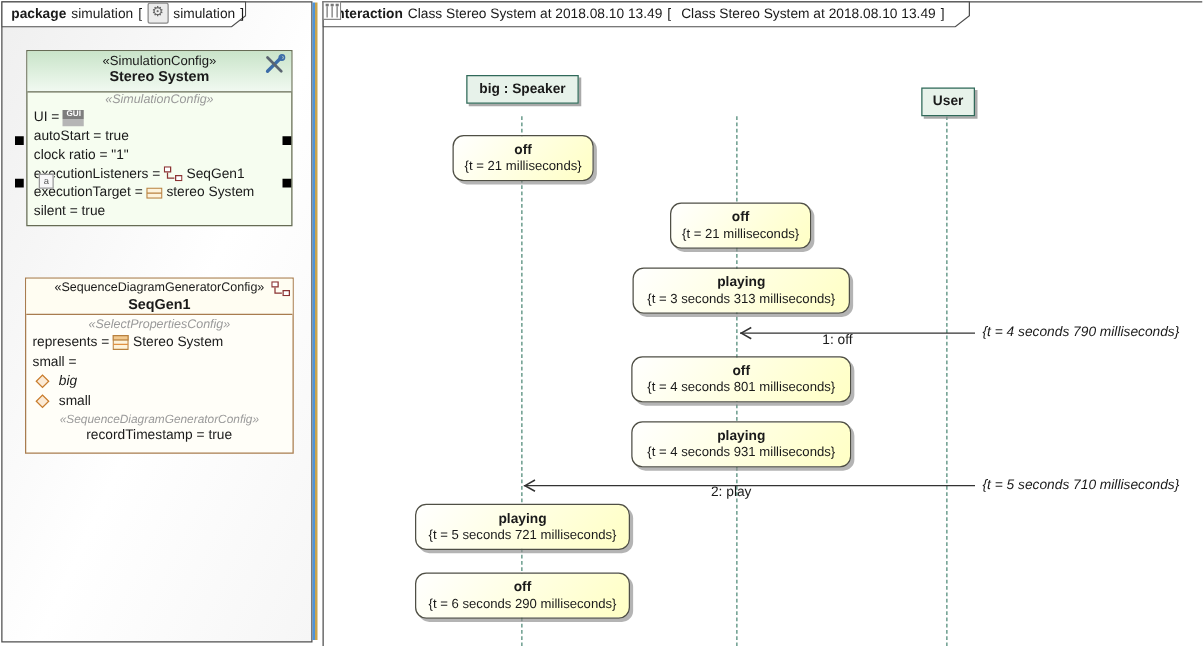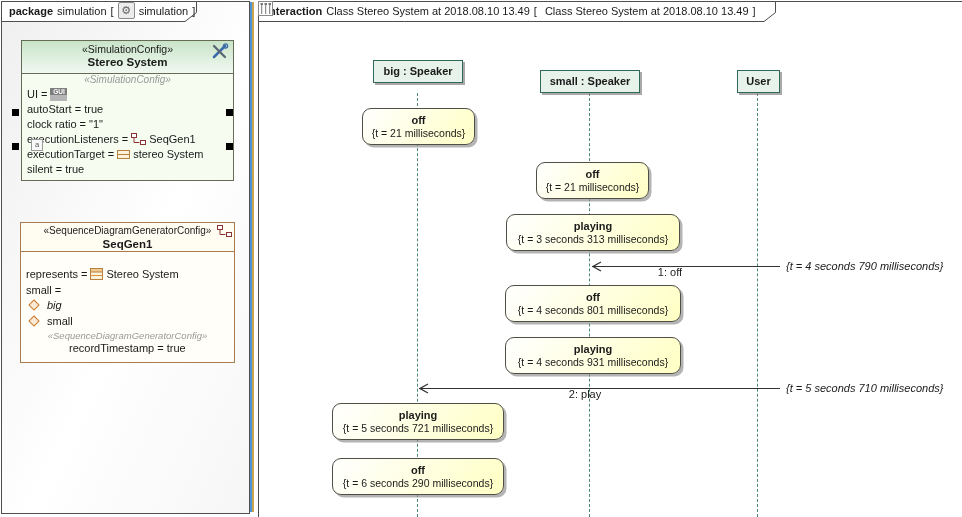--- a/index.html
+++ b/index.html
@@ -130,20 +130,21 @@
       <span class="stereo-hdr" style="font-size:10px;">«SequenceDiagramGeneratorConfig»</span>
       <span class="cfg-name">SeqGen1</span>
     </div>
     <span class="abs" style="right:2px;top:2px;">
       <svg width="15" height="12">
           <rect x="0.5" y="0.5" width="5" height="4" fill="#fff" stroke="#8b3333"></rect>
           <rect x="9.5" y="7.5" width="5" height="4" fill="#fff" stroke="#8b3333"></rect>
           <polyline points="3,5 3,9.5 8.5,9.5" fill="none" stroke="#8b3333"></polyline>
         </svg>
     </span>
+    <div class="stereo-body" style="top:31px;">«SelectPropertiesConfig»</div>
     <div class="prow" style="top:43px;height:16px;">
       <span>represents =</span>
       <span class="mini-icon">
         <svg width="13" height="12">
             <rect x="0.5" y="0.5" width="12" height="11" fill="#fdf3dc" stroke="#b8813f"></rect>
             <rect x="0.5" y="0.5" width="12" height="3.5" fill="#f2c98e" stroke="#b8813f"></rect>
             <line x1="0.5" y1="7.5" x2="12.5" y2="7.5" stroke="#e09040"></line>
           </svg>
       </span>
       <span>Stereo System</span>
@@ -185,21 +186,20 @@
       <span>Class Stereo System at 2018.08.10 13.49</span>
       <span>]</span>
     </div>
   </div>
 
   <div class="abs lifeline" style="left:417px;top:93px;height:424px;"></div>
   <div class="abs lifeline" style="left:589px;top:93px;height:424px;"></div>
   <div class="abs lifeline" style="left:757px;top:93px;height:424px;"></div>
 
   <div class="abs ll-head" style="left:373px;top:60px;width:88px;">big : Speaker</div>
-  <div class="abs ll-head" style="left:540px;top:70px;width:98px;">small : Speaker</div>
   <div class="abs ll-head" style="left:737px;top:70px;width:41px;">User</div>
 
   <div class="abs state" style="left:362px;top:108px;width:111px;">
     <span class="st-name">off</span>
     <span class="st-con">{t = 21 milliseconds}</span>
   </div>
   <div class="abs state" style="left:536px;top:162px;width:111px;">
     <span class="st-name">off</span>
     <span class="st-con">{t = 21 milliseconds}</span>
   </div>

